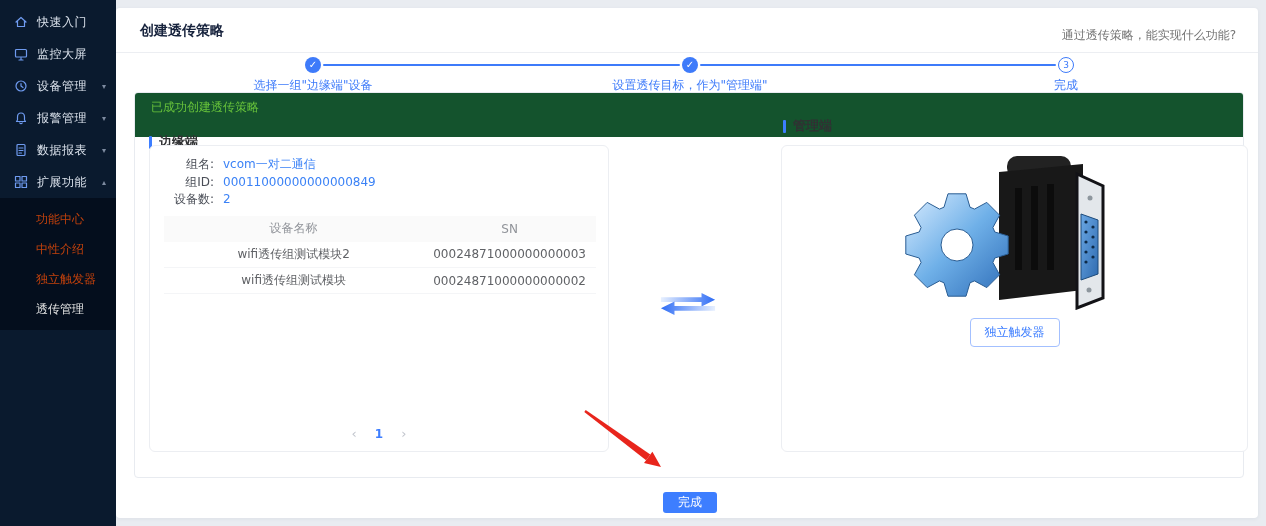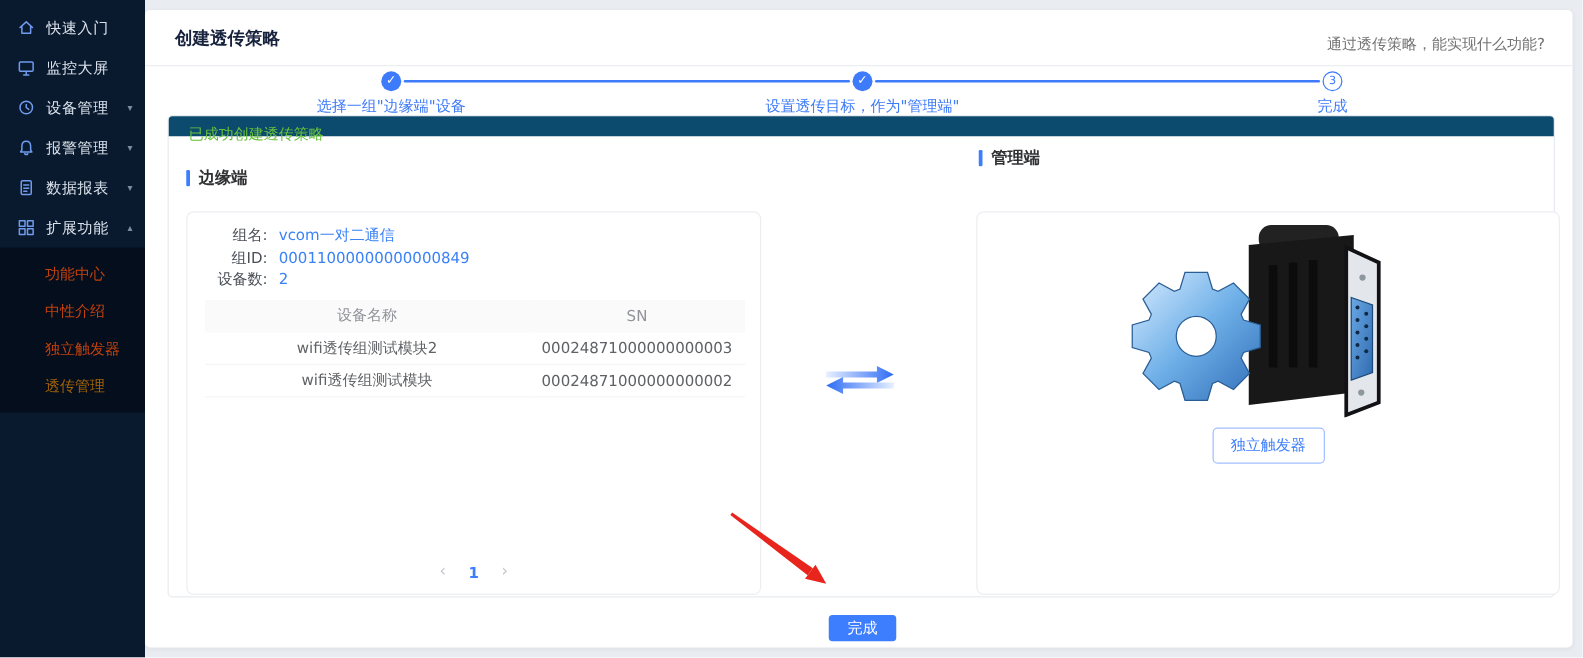--- a/index.html
+++ b/index.html
@@ -12,37 +12,37 @@
   }
   
   .sidebar { position:absolute; left:0; top:0; width:116px; height:526px; background:#0a1a2e; padding-top:6px; z-index:2; }
   .side-item { height:32px; display:flex; align-items:center; padding:0 10px 0 14px; gap:9px; color:#dbe2ec; cursor:pointer; }
   .side-item .lbl { font-size:12px; letter-spacing:.5px; white-space:nowrap; }
   .side-item .caret { margin-left:auto; font-size:8px; color:#7d8ba0; }
   .side-icon { width:14px; height:14px; flex:0 0 14px; display:block; }
   .side-icon svg { display:block; width:14px; height:14px; stroke:#6f9bf0; fill:none; stroke-width:1.2; stroke-linecap:round; stroke-linejoin:round; }
   .submenu { background:#040e1d; padding:6px 0; }
   .sub-item { height:30px; line-height:30px; padding-left:36px; color:#c2410c; font-size:12px; cursor:pointer; white-space:nowrap; }
-  .sub-item.active { color:#a16207; }
+  .sub-item.active { color:#e5e5e5; }
   
   .main-card { position:absolute; left:116px; top:8px; width:1142px; height:510px; background:#fff; border-radius:4px; box-shadow:0 1px 4px rgba(31,45,61,.06); z-index:1; }
   .page-title { position:absolute; left:24px; top:14px; font-size:14px; font-weight:600; color:#17233d; }
   .help-link { position:absolute; right:22px; top:19px; font-size:12px; color:#737373; cursor:pointer; }
   .title-divider { position:absolute; left:0; right:0; top:44px; border-top:1px solid #eceef2; }
   
   .step-circle { position:absolute; top:49px; width:16px; height:16px; border-radius:50%; background:#3e7bfa; color:#fff; font-size:10px; line-height:16px; text-align:center; transform:translateX(-50%); }
   .step-circle.hollow { background:#fff; border:1px solid #3e7bfa; color:#3e7bfa; line-height:14px; font-size:9px; }
   .step-line { position:absolute; top:56px; height:2px; background:#3e7bfa; border-radius:1px; }
   .step-label { position:absolute; top:69px; transform:translateX(-50%); font-size:12px; color:#3e7bfa; white-space:nowrap; }
   
   .panel { position:absolute; left:18px; top:84px; width:1110px; height:386px; border:1px solid #e8ebf0; border-radius:4px; }
-  .banner { height:16px; line-height:28px; background:#0c4a6e; color:#67c23a; font-size:12px; padding-left:16px; border-radius:3px 3px 0 0; }
+  .banner { height:44px; line-height:28px; background:#14532d; color:#67c23a; font-size:12px; padding-left:16px; border-radius:3px 3px 0 0; }
   .section-title { position:absolute; font-size:13px; font-weight:600; color:#303133; display:flex; align-items:center; gap:7px; }
   .section-title .bar { width:3px; height:13px; background:#3d7eff; border-radius:1px; }
-  .inner-card { position:absolute; top:76px; height:307px; border:1px solid #eceef2; border-radius:6px; background:#fff; }
+  .inner-card { position:absolute; top:52px; height:307px; border:1px solid #eceef2; border-radius:6px; background:#fff; }
   .edge-card { left:14px; width:460px; }
   .manage-card { left:646px; width:467px; }
   
   .fields { padding:10px 0 0 14px; }
   .field-row { display:flex; line-height:17.5px; font-size:12px; }
   .field-label { width:50px; text-align:right; color:#4a4e57; margin-right:9px; white-space:nowrap; }
   .field-value { color:#3b82f6; }
   .device-table { width:432px; margin:7px 14px 0 14px; border-collapse:collapse; table-layout:fixed; }
   .device-table th { background:#fafafa; color:#909399; font-weight:normal; font-size:12px; height:26px; text-align:center; }
   .device-table td { color:#606266; font-size:12px; height:26px; text-align:center; border-bottom:1px solid #f4f5f7; }

